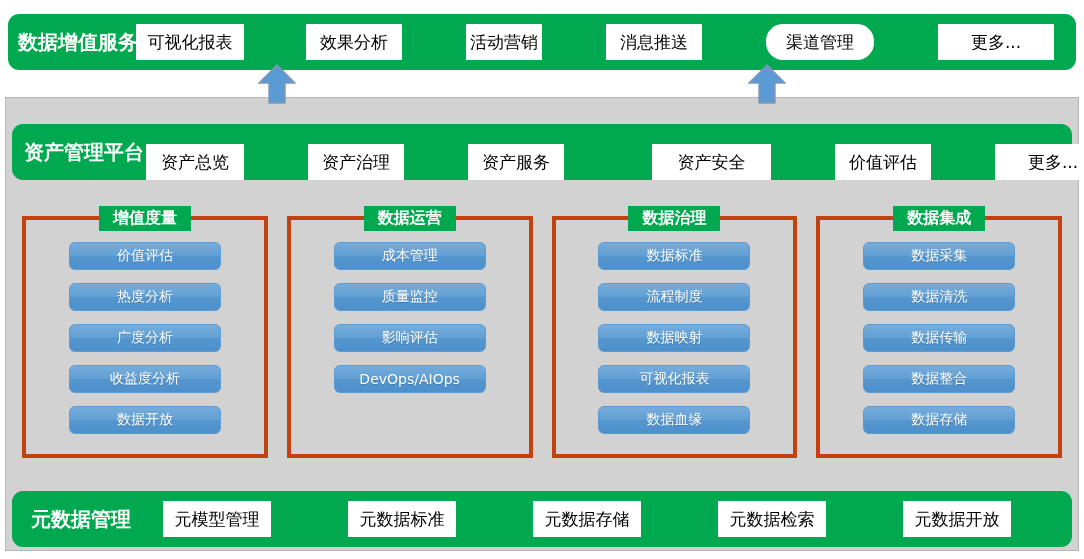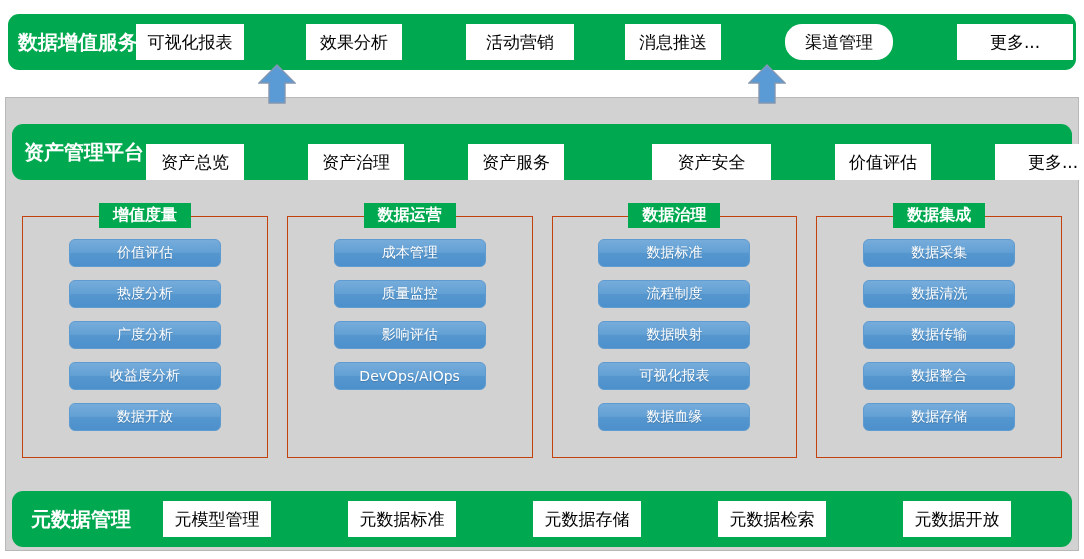--- a/index.html
+++ b/index.html
@@ -117,21 +117,21 @@
     left: 22px;
     top: 216px;
     width: 1040px;
     height: 242px;
     display: flex;
     gap: 19px;
   }
   .column {
     position: relative;
     flex: 1 1 0;
-    border: 1px solid #c2410c;
+    border: 4px solid #c2410c;
     box-sizing: border-box;
     padding: 22px 24px 12px 24px;
     display: flex;
     flex-direction: column;
     align-items: center;
     gap: 13px;
   }
   .col-header {
     position: absolute;
     top: -14px;
@@ -164,21 +164,21 @@
 </head>
 <body>
 
 <div id="diagram">
 
   <div class="green-bar" id="top-bar">
     <div class="bar-title">数据增值服务</div>
     <div class="tile-row">
         <div class="tile" style="width: 108px; margin-right: 54px;">可视化报表</div>
         <div class="tile" style="width: 96px; margin-right: 56px;">效果分析</div>
-        <div class="tile" style="width: 108px; margin-right: 43px;">活动营销</div>
+        <div class="tile" style="width: 76px; margin-right: 56px;">活动营销</div>
         <div class="tile" style="width: 96px; margin-right: 56px;">消息推送</div>
         <div class="tile" style="width: 108px; margin-right: 56px; border-radius: 17px;">渠道管理</div>
         <div class="tile" style="width: 116px;">更多...</div>
       </div>
   </div>
 
   <div id="gray-panel"></div>
 
   <div class="green-bar" id="platform-bar">
     <div class="bar-title">资产管理平台</div>

